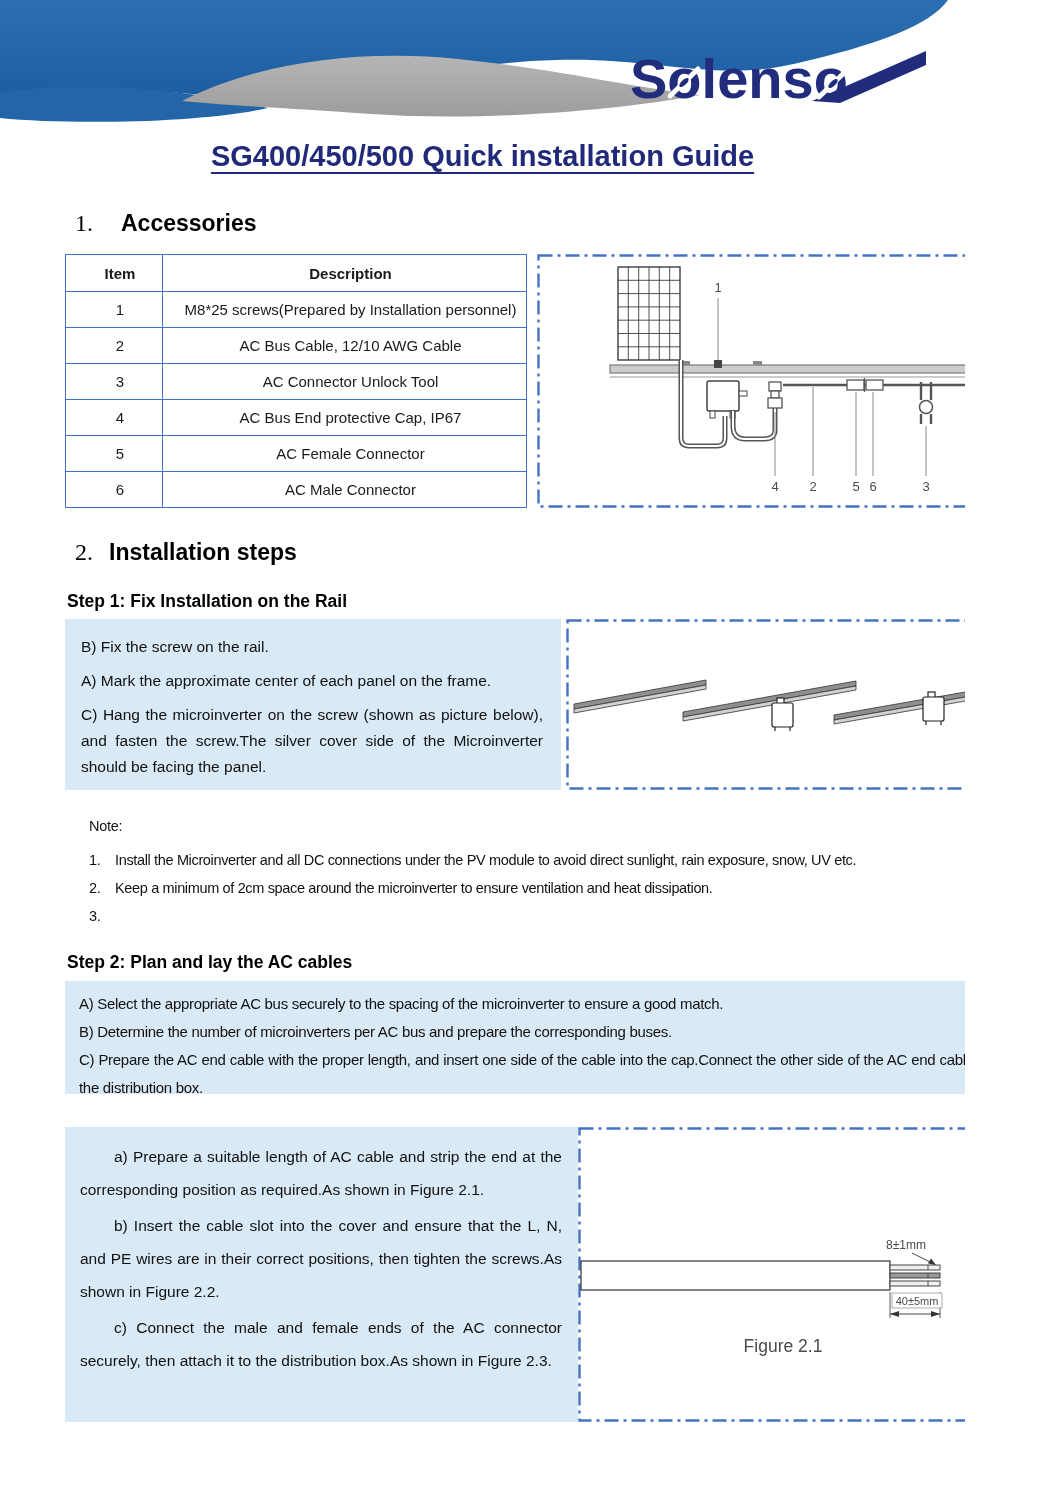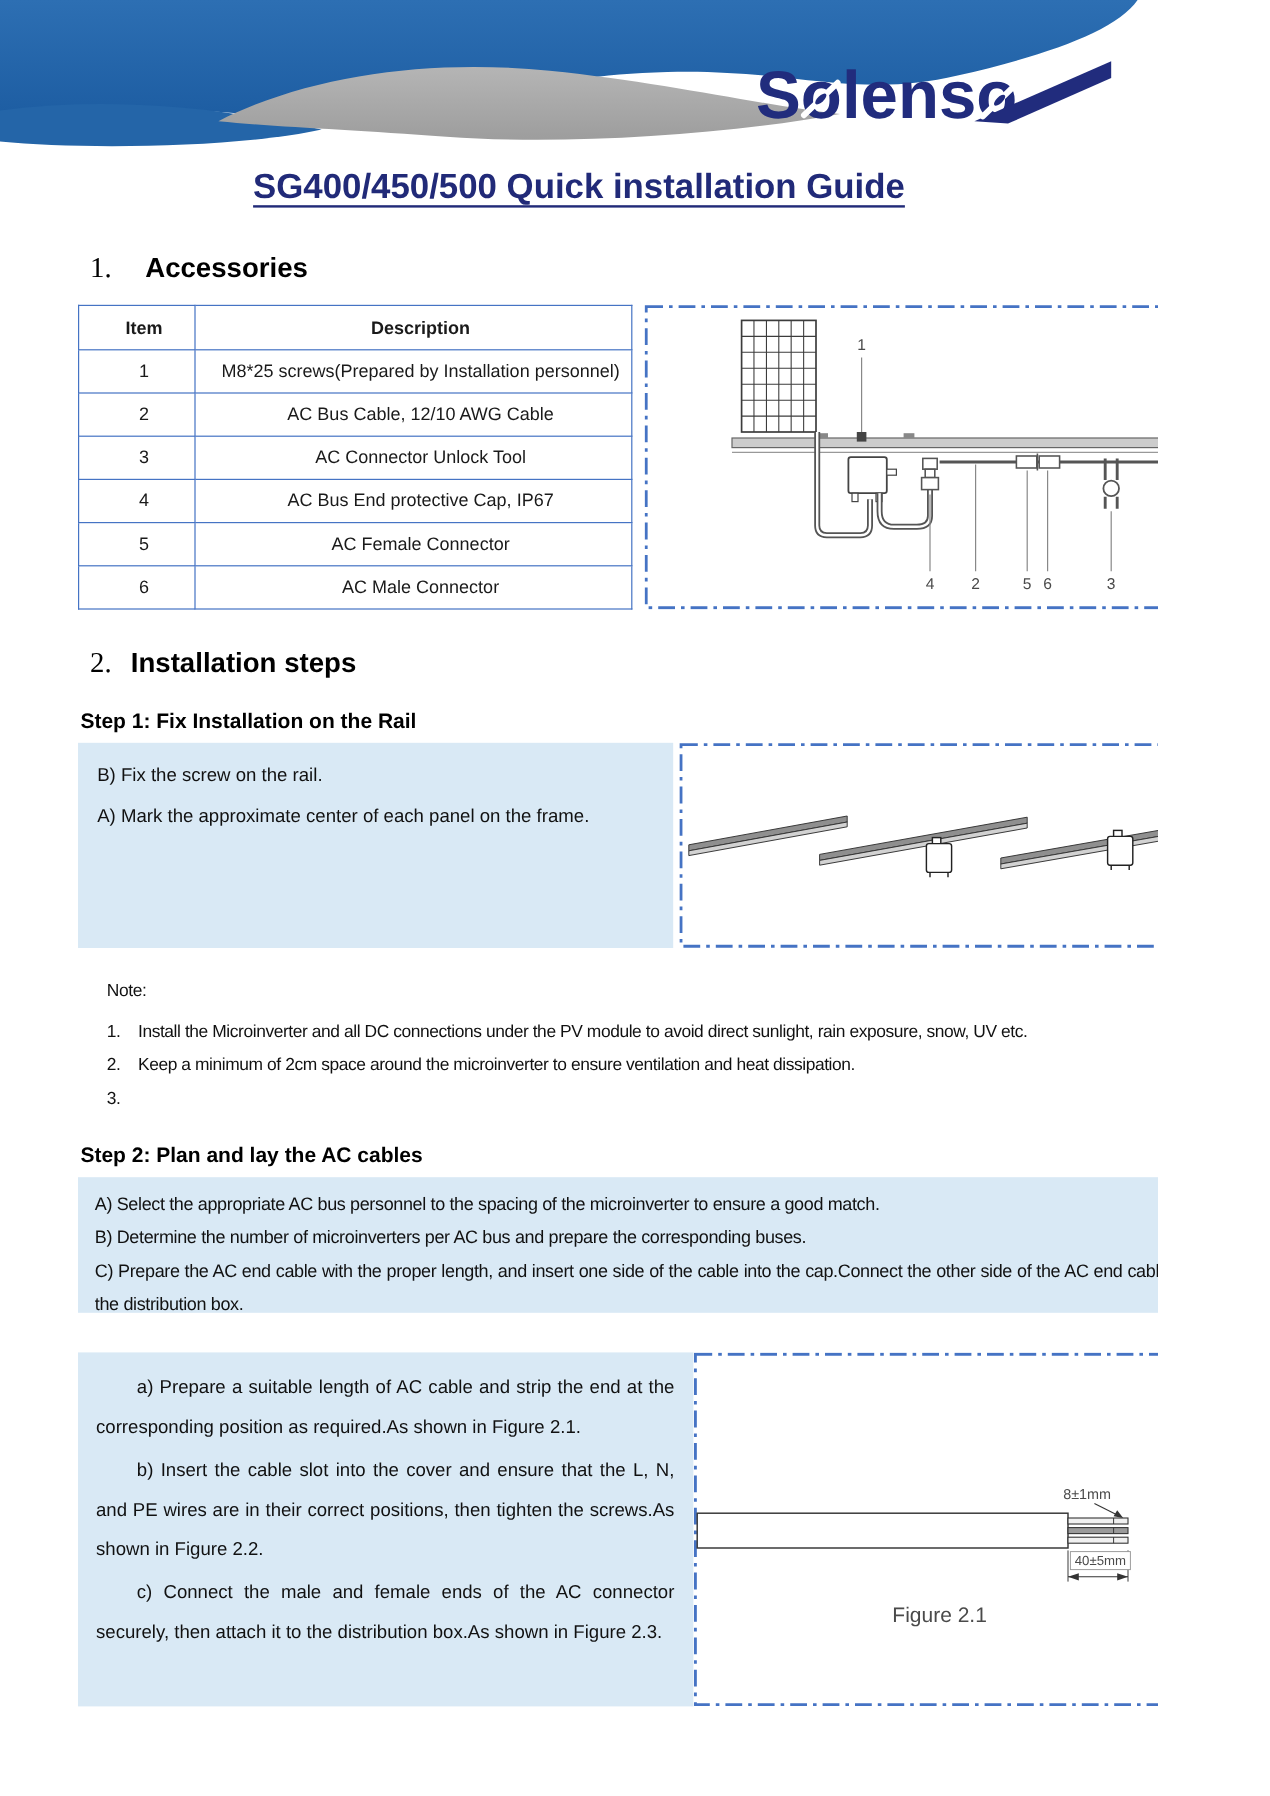--- a/index.html
+++ b/index.html
@@ -207,20 +207,21 @@
 
   <div class="sec-head" id="sec2">
     <span class="num">2.</span><span class="txt">Installation steps</span>
   </div>
 
   <div class="step-head" id="step1-head">Step 1: Fix Installation on the Rail</div>
 
   <div class="bluebox" id="step1-box">
     <p>B) Fix the screw on the rail.</p>
     <p>A) Mark the approximate center of each panel on the frame.</p>
+    <p class="justify">C) Hang the microinverter on the screw (shown as picture below), and fasten the screw.The silver cover side of the Microinverter should be facing the panel.</p>
   </div>
 
   <div class="diag" id="diag-rails">
     <svg viewBox="0 0 440 171">
       <rect x="1.5" y="1.5" width="437" height="168" fill="none" stroke="#4573c4" stroke-width="2.4" stroke-dasharray="14 5 3 5"></rect>
       <g stroke="#333333" stroke-width="0.8">
         <polygon points="8,85 140,61 140,66 8,90" fill="#8f8f8f"></polygon>
         <polygon points="8,90 140,66 140,70 8,94" fill="#d2d2d2"></polygon>
       </g>
       <g stroke="#333333" stroke-width="0.8">
@@ -257,21 +258,21 @@
       <span class="note-text">Keep a minimum of 2cm space around the microinverter to ensure ventilation and heat dissipation.</span>
     </div>
     <div class="note-row">
       <span class="note-num">3.</span>
     </div>
   </div>
 
   <div class="step-head" id="step2-head">Step 2: Plan and lay the AC cables</div>
 
   <div class="bluebox" id="step2-box">
-    <p>A) Select the appropriate AC bus personnel to the spacing of the microinverter to ensure a good match.</p>
+    <p>A) Select the appropriate AC bus securely to the spacing of the microinverter to ensure a good match.</p>
     <p>B) Determine the number of microinverters per AC bus and prepare the corresponding buses.</p>
     <p>C) Prepare the AC end cable with the proper length, and insert one side of the cable into the cap.Connect the other side of the AC end cable to the distribution box.</p>
   </div>
 
   <div class="bluebox" id="substeps-box">
     <p>a) Prepare a suitable length of AC cable and strip the end at the corresponding position as required.As shown in Figure 2.1.</p>
     <p>b) Insert the cable slot into the cover and ensure that the L, N, and PE wires are in their correct positions, then tighten the screws.As shown in Figure 2.2.</p>
     <p>c) Connect the male and female ends of the AC connector securely, then attach it to the distribution box.As shown in Figure 2.3.</p>
   </div>
 

